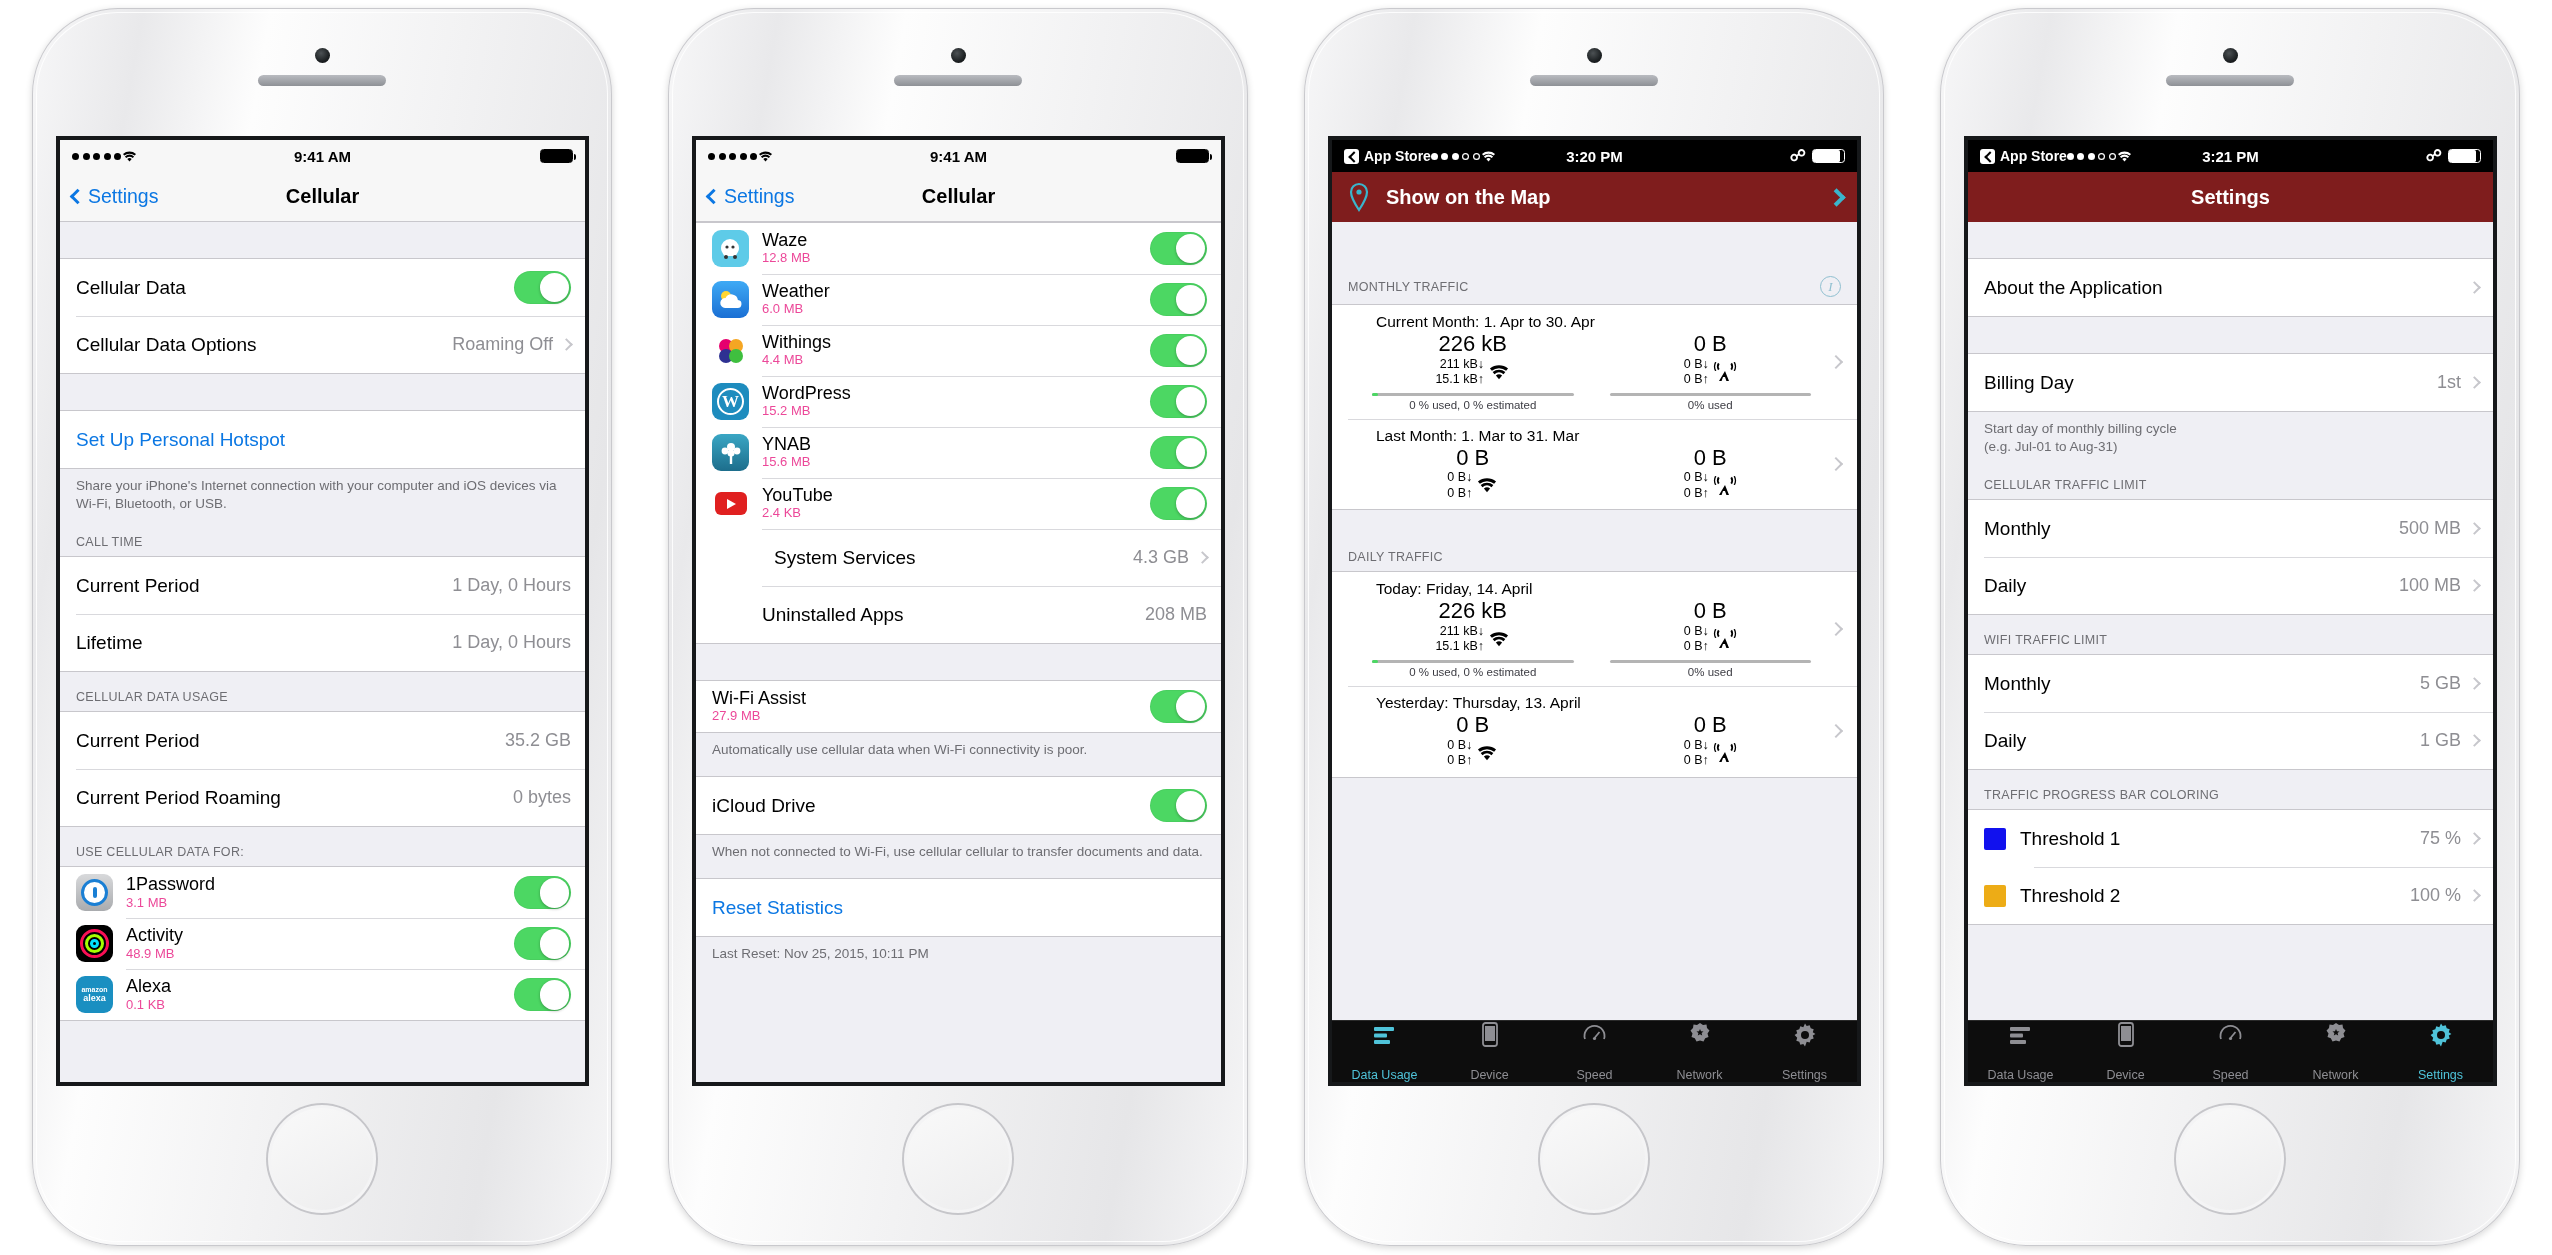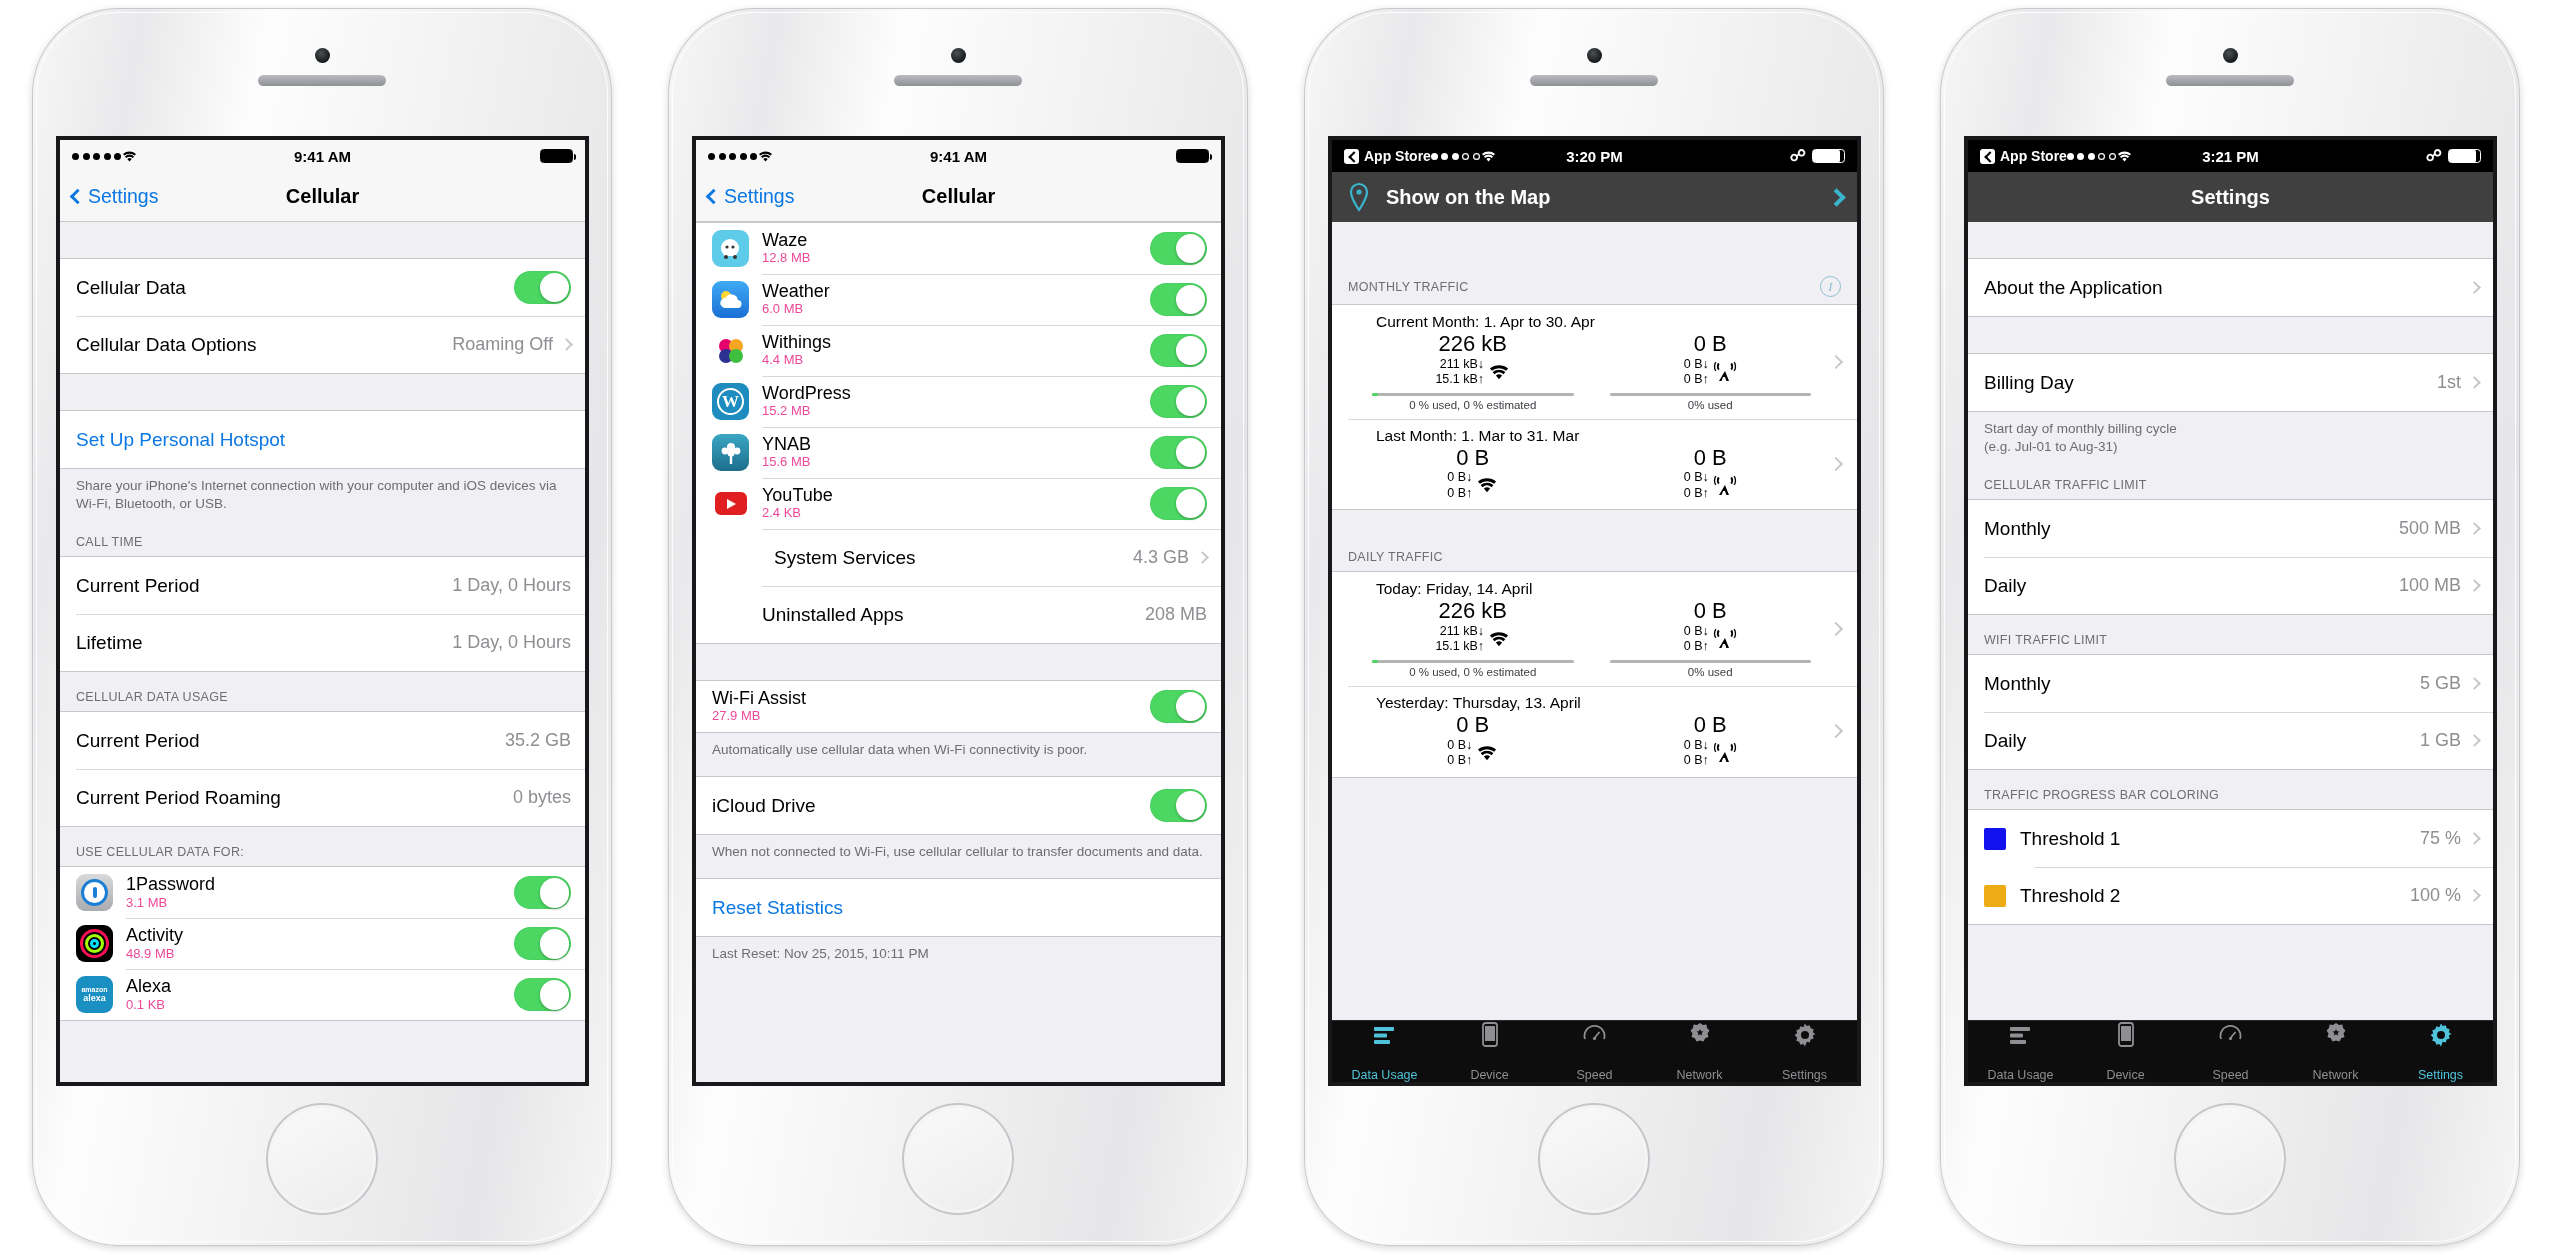--- a/index.html
+++ b/index.html
@@ -92,21 +92,21 @@
   .screen.dark-top .statusbar.dark { background:#000; color:#fff; }
   .statusbar.dark .dot { background:#fff; }
   .statusbar.dark .dot.empty { background:transparent; box-shadow:0 0 0 1.2px #fff inset; }
   .statusbar.dark .battery { border-color:#fff; }
   .statusbar.dark .battery i { background:#fff; }
   .sb-app { display:flex; align-items:center; gap:5px; font-size:14px; }
   .sb-badge { width:15px; height:15px; background:#fff; border-radius:3px; position:relative; }
   .sb-badge::after{content:"";position:absolute;left:6px;top:4px;width:6px;height:6px;border-left:2px solid #000;border-bottom:2px solid #000;transform:rotate(45deg);}
   .bt { font-size:16px; line-height:1; }
 
-  .darkbar { height:50px; background:#404040; display:flex; align-items:center; padding:0 14px; position:relative; }
+  .darkbar { height:50px; background:#7f1d1d; display:flex; align-items:center; padding:0 14px; position:relative; }
   .darkbar .title { color:#fff; font-size:20px; font-weight:bold; }
   .darkbar .title.center { position:absolute; left:0; right:0; text-align:center; }
   .pin { width:26px; height:30px; margin-right:14px; flex:0 0 auto; }
   .chev-r-teal { margin-left:auto; width:13px; height:13px; border-top:4px solid #3ab5cc; border-right:4px solid #3ab5cc; transform:rotate(45deg); }
 
   .traffic-row { display:flex; align-items:flex-start; background:#fff; padding:8px 10px 8px 22px; position:relative; min-height:92px;}
   .traffic-row + .traffic-row::before{content:"";position:absolute;left:16px;right:0;top:0;height:1px;background:#d9d9dd;}
   .tr-inner { flex:1; }
   .tr-period { font-size:15.5px; color:#000; padding-left:22px; margin-bottom:1px; }
   .tr-cols { display:flex; }

